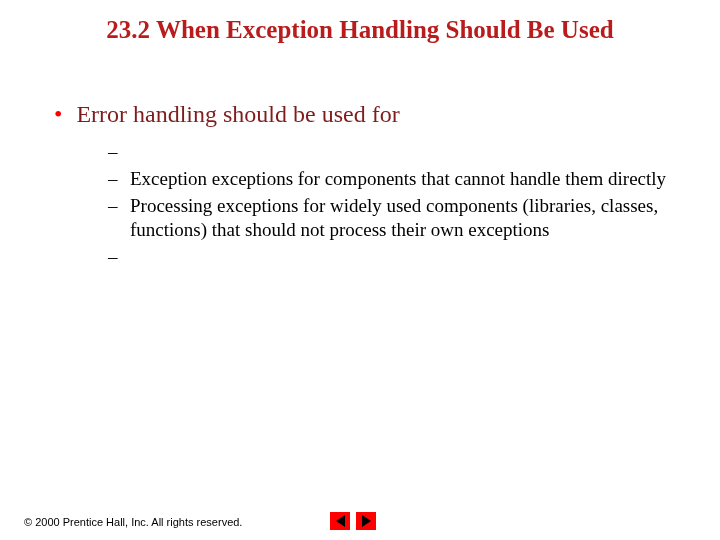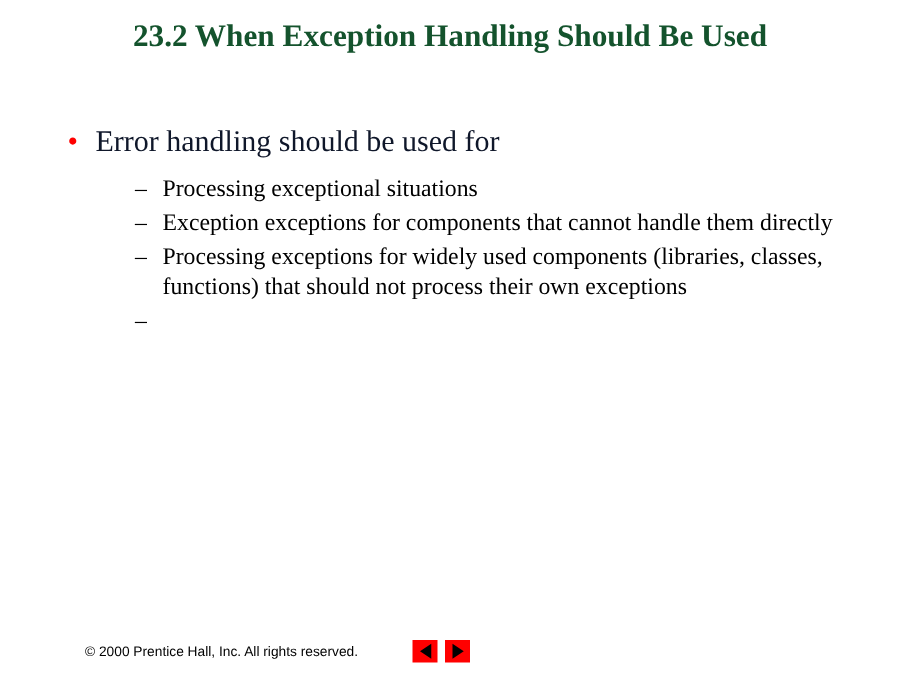--- a/index.html
+++ b/index.html
@@ -10,39 +10,39 @@
       font-family: "Times New Roman", Times, serif;
       position: relative;
       overflow: hidden;
     }
     .slide-title {
       text-align: center;
       font-weight: bold;
       font-size: 25px;
       padding: 14px 60px 0 60px;
       line-height: 1.25;
-      color: #14532d;
+      color: #b91c1c;
     }
     .content {
       padding: 56px 40px 0 54px;
     }
     .main-bullet {
       display: flex;
       align-items: baseline;
       margin-bottom: 12px;
     }
     .main-bullet .bullet {
       color: #ff0000;
       font-size: 24px;
       margin-right: 14px;
       line-height: 1;
     }
     .main-bullet .text {
       font-size: 24px;
-      color: #0f172a;
+      color: #7f1d1d;
     }
     .sub-list {
       padding-left: 54px;
     }
     .sub-item {
       display: flex;
       align-items: baseline;
       font-size: 19px;
       color: #000;
       line-height: 1.3;
@@ -52,21 +52,20 @@
       margin-right: 10px;
       min-width: 12px;
     }
     .footer {
       position: absolute;
       bottom: 12px;
       left: 24px;
       font-family: Arial, Helvetica, sans-serif;
       font-size: 11px;
       color: #000;
-      margin-left: 44px;
     }
     .nav-buttons {
       position: absolute;
       bottom: 10px;
       left: 330px;
       display: flex;
       gap: 6px;
     }
     .nav-btn {
       width: 20px;
@@ -96,21 +95,20 @@
 <h1 class="slide-title">23.2  When Exception Handling Should Be Used</h1>
 
 <div class="content">
   <div class="main-bullet">
     <span class="bullet">•</span>
     <span class="text">Error handling should be used for</span>
   </div>
   <div class="sub-list">
     <div class="sub-item">
       <span class="dash">–</span>
-      <span>Processing exceptional situations</span>
     </div>
     <div class="sub-item">
       <span class="dash">–</span>
       <span>Exception exceptions for components that cannot handle them directly</span>
     </div>
     <div class="sub-item">
       <span class="dash">–</span>
       <span>Processing exceptions for widely used components (libraries, classes, functions) that should not process their own exceptions</span>
     </div>
     <div class="sub-item">

